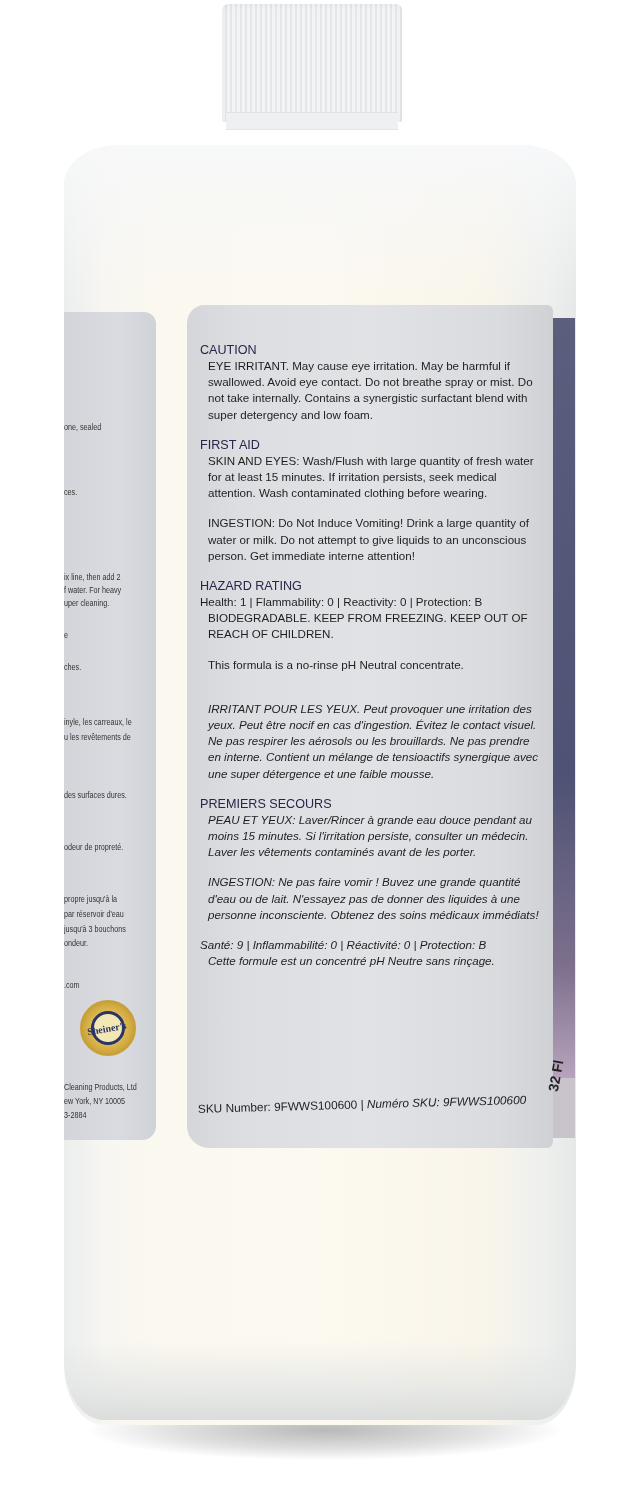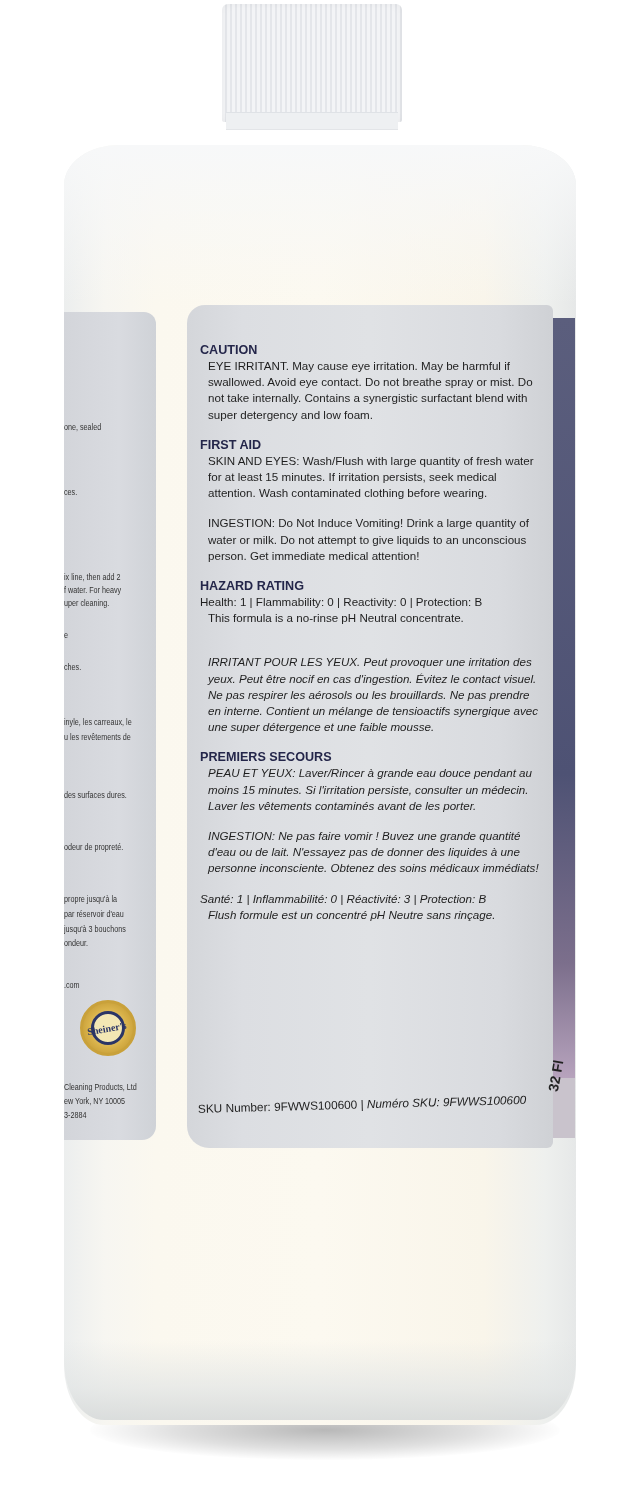--- a/index.html
+++ b/index.html
@@ -19,21 +19,21 @@
     .left-label .frag { position:absolute; left:0; font-size:9px; color:#333; white-space:nowrap; transform:scaleX(0.8); transform-origin:left; font-family:"Liberation Sans Narrow","Liberation Sans",sans-serif; }
     .seal { position:absolute; left:80px; top:1000px; width:56px; height:56px; border-radius:50%; background:radial-gradient(circle,#f2e3a2 0%, #d9b24a 55%, #b98f2a 100%); border:3px solid #c9a13a; box-sizing:border-box; }
     .seal .inner { position:absolute; left:8px; top:8px; width:34px; height:34px; border-radius:50%; border:3px solid #2b3566; box-sizing:border-box; background:#f3e7b4; }
     .seal .word { position:absolute; left:4px; top:20px; font-size:10px; font-weight:bold; color:#2b3566; font-family:"Liberation Serif",serif; transform:rotate(-10deg); }
     .label { position:absolute; left:187px; top:305px; width:366px; height:843px; border-radius:18px 6px 6px 22px;
       background: linear-gradient(90deg, #d4d6da 0%, #dcdee2 15%, #e0e2e5 50%, #d9dbdf 85%, #cfd1d5 100%); overflow:hidden; }
     .label-strip { position:absolute; left:553px; top:318px; width:22px; height:760px; background:linear-gradient(180deg,#5b5e7d 0%, #4e5274 60%, #7c6f8c 85%, #b7a3bd 100%); }
     .label-strip2 { position:absolute; left:553px; top:1078px; width:22px; height:60px; background:#c9c3cc; }
     .fl-oz { position:absolute; left:545px; top:1090px; font-size:14px; font-weight:bold; color:#222; transform:rotate(-80deg); transform-origin:left top; }
     .content { position:absolute; left:200px; top:342px; width:345px; color:#1e1e1e; font-size:11.6px; line-height:16.2px; }
-    .h { font-weight:bold; color:#24264a; font-size:12.6px; margin:0; line-height:16px; }
+    .h { font-weight:normal; color:#24264a; font-size:12.6px; margin:0; line-height:16px; }
     .p { margin:0 0 14px 8px; }
     .fr { font-style:italic; }
     .gap { height:14px; }
     .sku { position:absolute; left:198px; top:1102px; font-size:11.8px; color:#1e1e1e; transform:rotate(-1.6deg); transform-origin:left; white-space:nowrap; }
     .sku i { font-style:italic; }
   </style>
 </head>
 <body>
 
 <div class="shadow"></div>
@@ -74,36 +74,37 @@
 <div class="label-strip2"></div>
 
 <div class="label"></div>
 
 <div class="content">
   <p class="h">CAUTION</p>
   <p class="p">EYE IRRITANT. May cause eye irritation. May be harmful if swallowed. Avoid eye contact. Do not breathe spray or mist. Do not take internally. Contains a synergistic surfactant blend with super detergency and low foam.</p>
 
   <p class="h">FIRST AID</p>
   <p class="p">SKIN AND EYES: Wash/Flush with large quantity of fresh water for at least 15 minutes. If irritation persists, seek medical attention. Wash contaminated clothing before wearing.</p>
-  <p class="p">INGESTION: Do Not Induce Vomiting! Drink a large quantity of water or milk. Do not attempt to give liquids to an unconscious person. Get immediate medical attention!</p>
+  <p class="p">INGESTION: Do Not Induce Vomiting! Drink a large quantity of water or milk. Do not attempt to give liquids to an unconscious person. Get immediate interne attention!</p>
 
   <p class="h">HAZARD RATING</p>
   <p style="margin:0">Health: 1 | Flammability: 0 | Reactivity: 0 | Protection: B</p>
+  <p class="p">BIODEGRADABLE. KEEP FROM FREEZING. KEEP OUT OF REACH OF CHILDREN.</p>
 
   <p class="p">This formula is a no-rinse pH Neutral concentrate.</p>
   <div class="gap"></div>
 
   <p class="p fr">IRRITANT POUR LES YEUX. Peut provoquer une irritation des yeux. Peut être nocif en cas d'ingestion. Évitez le contact visuel. Ne pas respirer les aérosols ou les brouillards. Ne pas prendre en interne. Contient un mélange de tensioactifs synergique avec une super détergence et une faible mousse.</p>
 
   <p class="h">PREMIERS SECOURS</p>
   <p class="p fr">PEAU ET YEUX: Laver/Rincer à grande eau douce pendant au moins 15 minutes. Si l'irritation persiste, consulter un médecin. Laver les vêtements contaminés avant de les porter.</p>
   <p class="p fr">INGESTION: Ne pas faire vomir ! Buvez une grande quantité d'eau ou de lait. N'essayez pas de donner des liquides à une personne inconsciente. Obtenez des soins médicaux immédiats!</p>
 
-  <p class="fr" style="margin:0">Santé: 1 | Inflammabilité: 0 | Réactivité: 3 | Protection: B</p>
+  <p class="fr" style="margin:0">Santé: 9 | Inflammabilité: 0 | Réactivité: 0 | Protection: B</p>
 
-  <p class="p fr">Flush formule est un concentré pH Neutre sans rinçage.</p>
+  <p class="p fr">Cette formule est un concentré pH Neutre sans rinçage.</p>
 </div>
 
 <div class="sku">
   <span>SKU Number: 9FWWS100600</span><span> | </span><i>Numéro SKU: 9FWWS100600</i>
 </div>
 
 <div class="fl-oz">32 Fl</div>
 
 </body></html>

